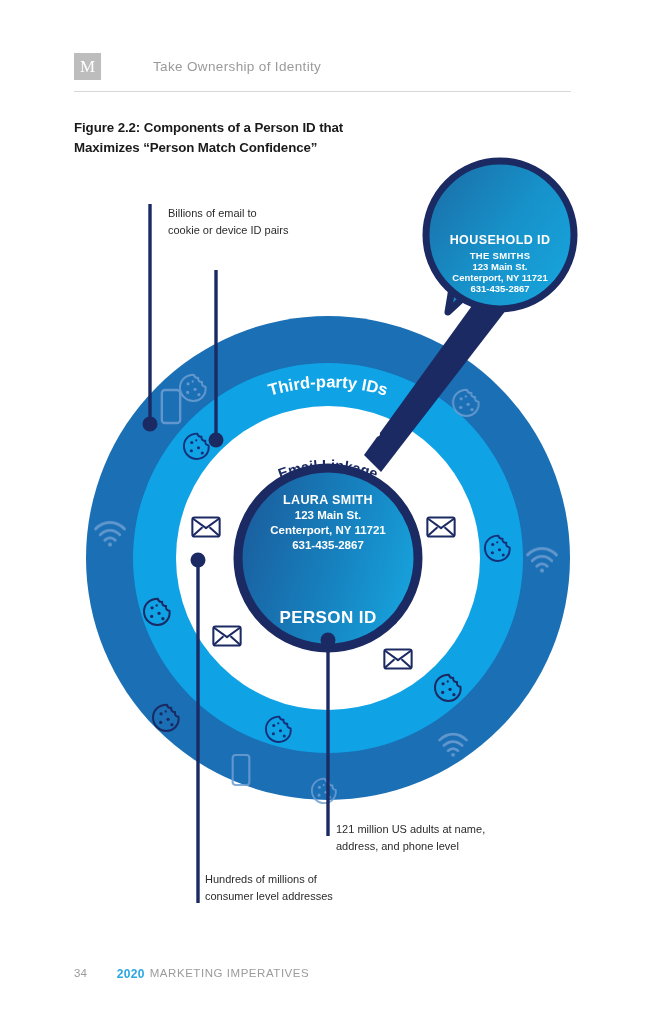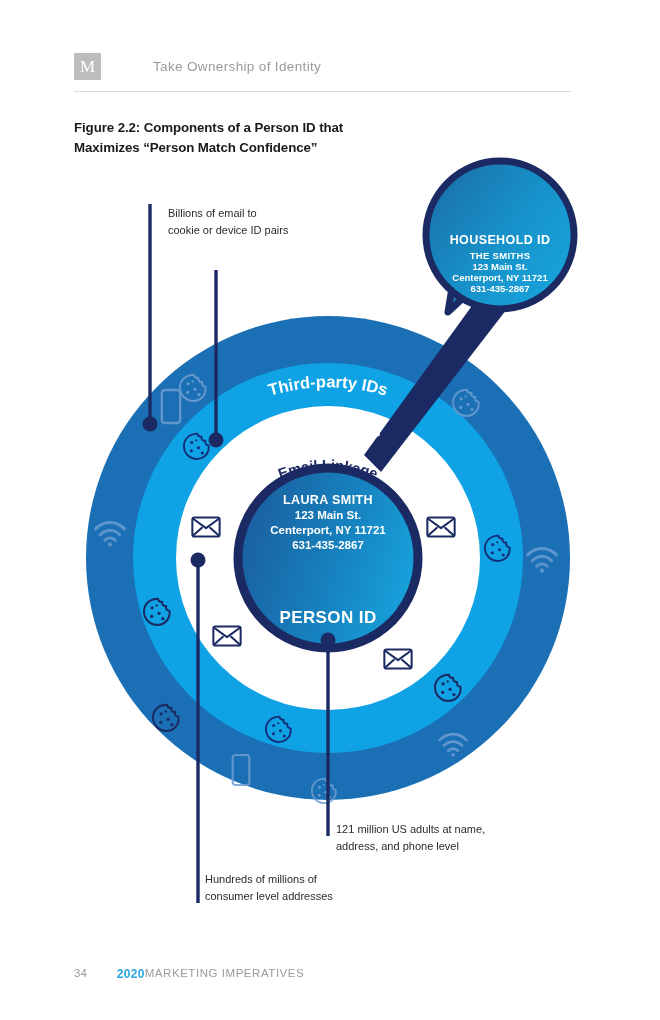--- a/index.html
+++ b/index.html
@@ -39,21 +39,21 @@
   .c-billions{left:168px;top:205px;width:190px;}
   .c-brand   {left:233px;top:271px;width:190px;}
   .c-house   {left:477px;top:321px;width:120px;}
   .c-adults  {left:336px;top:821px;width:210px;}
   .c-emails  {left:205px;top:871px;width:200px;}
 
   
   .footer{position:absolute;left:74px;top:967px;display:flex;align-items:flex-start;gap:0;}
   .ft-page{font-size:11.5px;color:#9b9b9b;margin-right:30px;}
   .ft-year{font-size:12px;color:#29a8e0;font-weight:bold;letter-spacing:.3px;}
-  .ft-name{font-size:11.5px;color:#9b9b9b;letter-spacing:.55px;}
+  .ft-name{font-size:11.5px;color:#9b9b9b;letter-spacing:.55px;margin-left:5px;}
 </style>
 </head>
 <body>
 
 <div class="page">
 
   <div class="hdr">
     <div class="hdr-logo">M</div>
     <div class="hdr-title">Take Ownership of Identity</div>
   </div>

